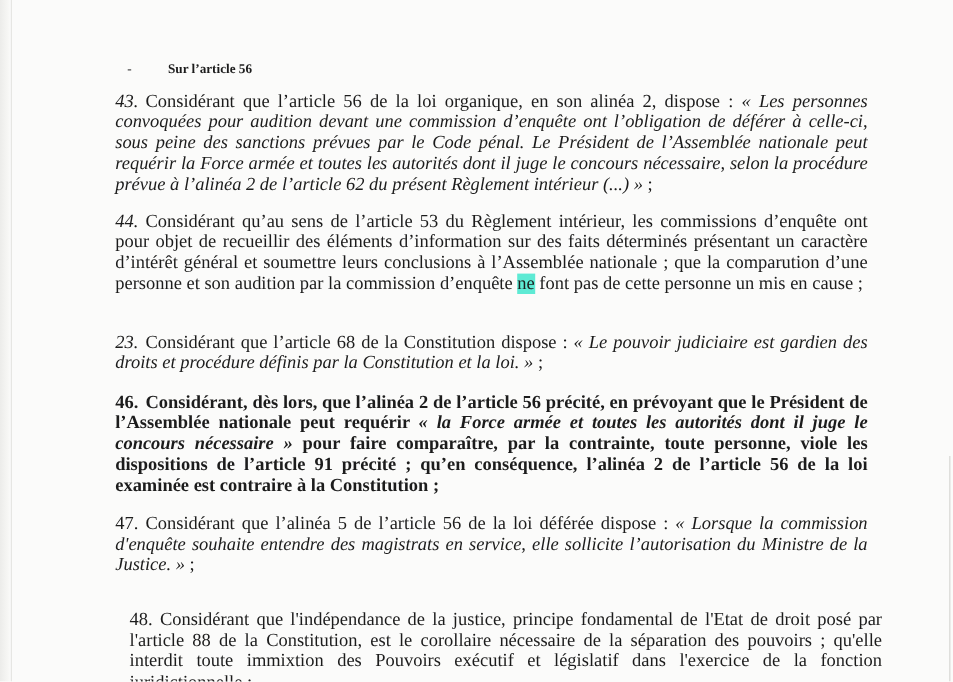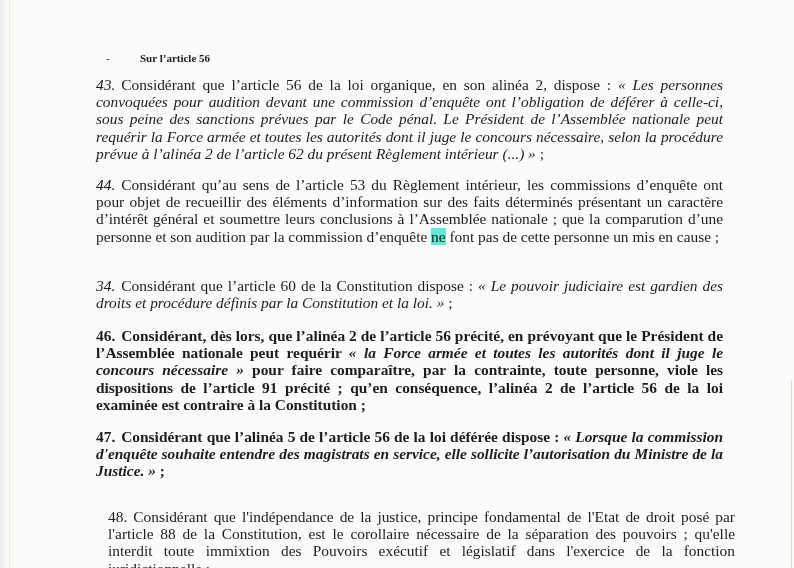--- a/index.html
+++ b/index.html
@@ -52,28 +52,28 @@
 
   <p class="para" style="top:76px;margin:0;">
     <span class="num it">43.</span><span>Considérant que l’article 56 de la loi organique, en son alinéa 2, dispose : </span><span class="it">« Les personnes convoquées pour audition devant une commission d’enquête ont l’obligation de déférer à celle-ci, sous peine des sanctions prévues par le Code pénal. Le Président de l’Assemblée nationale peut requérir la Force armée et toutes les autorités dont il juge le concours nécessaire, selon la procédure prévue à l’alinéa 2 de l’article 62 du présent Règlement intérieur (...) »</span><span> ;</span>
   </p>
 
   <p class="para" style="top:176px;margin:0;">
     <span class="num it">44.</span><span>Considérant qu’au sens de l’article 53 du Règlement intérieur, les commissions d’enquête ont pour objet de recueillir des éléments d’information sur des faits déterminés présentant un caractère d’intérêt général et soumettre leurs conclusions à l’Assemblée nationale ; que la comparution d’une personne et son audition par la commission d’enquête </span><span class="hl">ne</span><span> font pas de cette personne un mis en cause ;</span>
   </p>
 
   <p class="para" style="top:277px;margin:0;">
-    <span class="num it">34.</span><span>Considérant que l’article 60 de la Constitution dispose : </span><span class="it">« Le pouvoir judiciaire est gardien des droits et procédure définis par la Constitution et la loi. »</span><span> ;</span>
+    <span class="num it">23.</span><span>Considérant que l’article 68 de la Constitution dispose : </span><span class="it">« Le pouvoir judiciaire est gardien des droits et procédure définis par la Constitution et la loi. »</span><span> ;</span>
   </p>
 
   <p class="para" style="top:327px;margin:0;font-weight:bold;">
     <span class="num">46.</span><span>Considérant, dès lors, que l’alinéa 2 de l’article 56 précité, en prévoyant que le Président de l’Assemblée nationale peut requérir </span><span class="it">« la Force armée et toutes les autorités dont il juge le concours nécessaire »</span><span> pour faire comparaître, par la contrainte, toute personne, viole les dispositions de l’article 91 précité ; qu’en conséquence, l’alinéa 2 de l’article 56 de la loi examinée est contraire à la Constitution ;</span>
   </p>
 
-  <p class="para" style="top:428px;margin:0;font-weight:bold;">
+  <p class="para" style="top:428px;margin:0;">
     <span class="num">47.</span><span>Considérant que l’alinéa 5 de l’article 56 de la loi déférée dispose : </span><span class="it">« Lorsque la commission d'enquête souhaite entendre des magistrats en service, elle sollicite l’autorisation du Ministre de la Justice. »</span><span> ;</span>
   </p>
 
   <p class="para" style="top:496px;margin:12px;">
     <span class="num">48.</span><span>Considérant que l'indépendance de la justice, principe fondamental de l'Etat de droit posé par l'article 88 de la Constitution, est le corollaire nécessaire de la séparation des pouvoirs ; qu'elle interdit toute immixtion des Pouvoirs exécutif et législatif dans l'exercice de la fonction juridictionnelle ;</span>
   </p>
 
 </div>
 
 </body></html>

